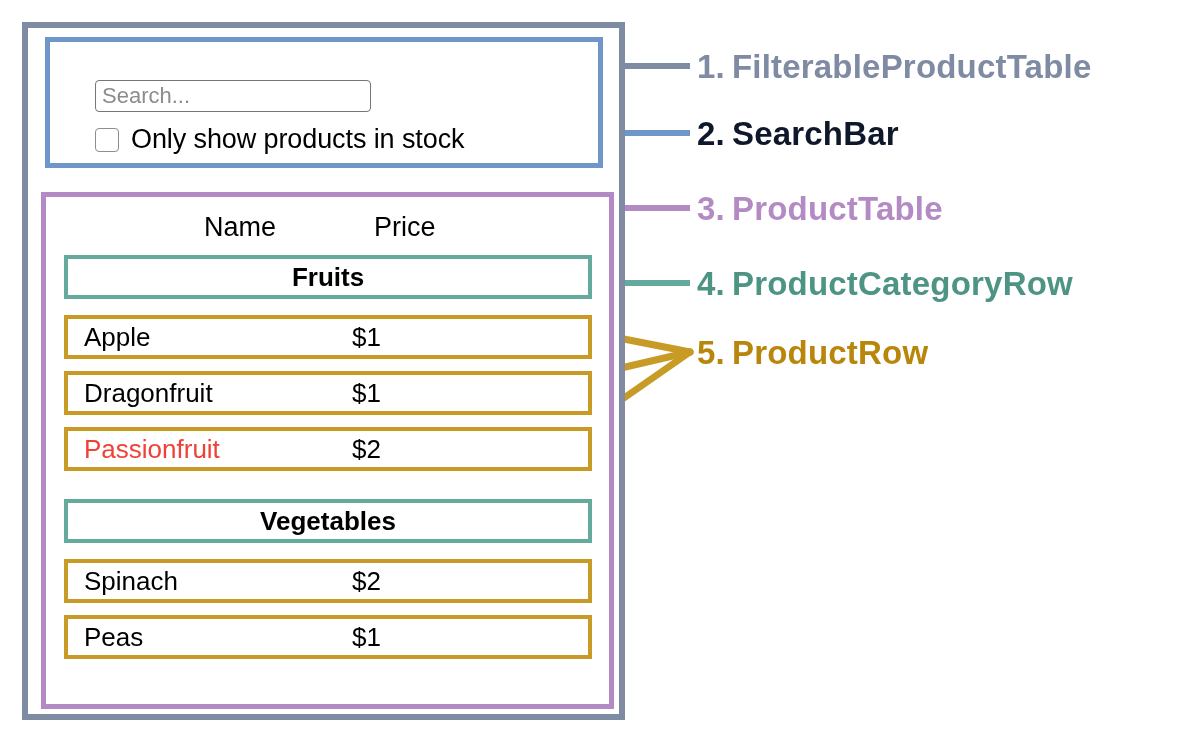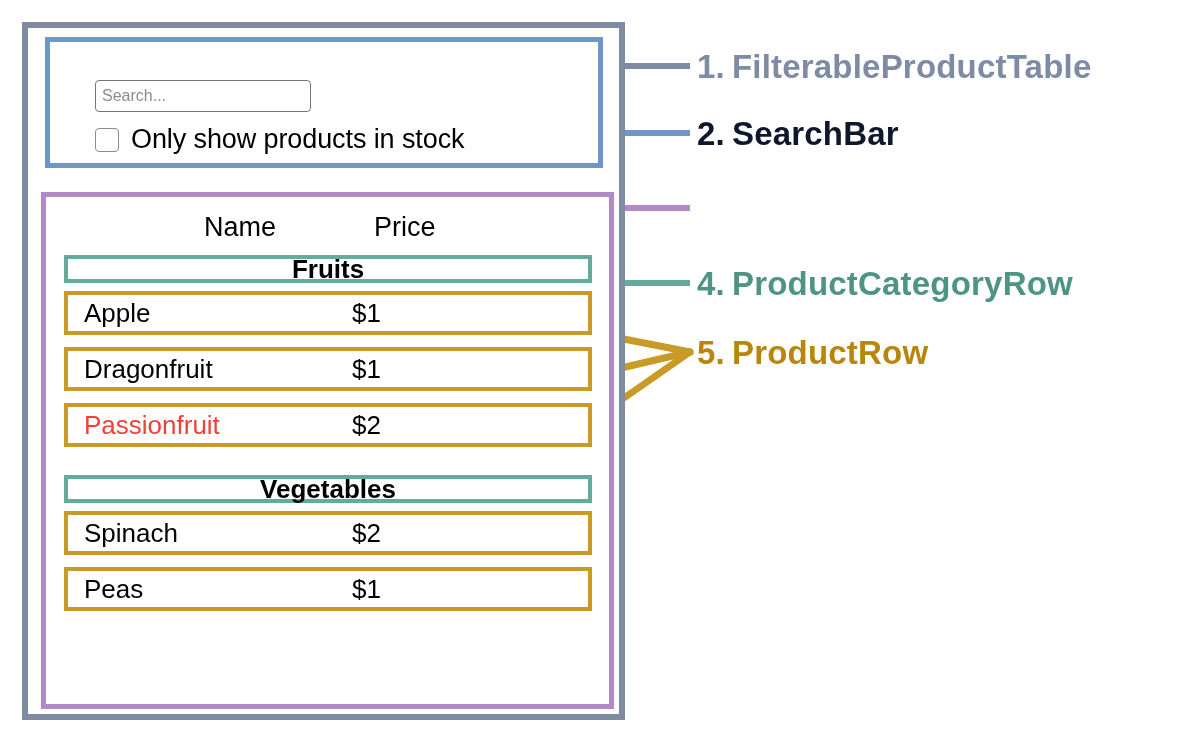--- a/index.html
+++ b/index.html
@@ -53,28 +53,28 @@
     width: 558px;
     height: 131px;
     border: 5px solid #6f96c9;
     box-sizing: border-box;
     background: #ffffff;
   }
   .search-input {
     position: absolute;
     left: 45px;
     top: 38px;
-    width: 216px;
+    width: 276px;
     height: 32px;
     box-sizing: border-box;
     border: 1.5px solid #767676;
     border-radius: 4px;
     background: #ffffff;
     font-family: "Liberation Sans", sans-serif;
-    font-size: 16px;
+    font-size: 22px;
     color: #111111;
     padding: 0 6px;
     line-height: 29px;
     outline: none;
   }
   .search-input::placeholder {
     color: #8c8c8c;
     opacity: 1;
   }
   .checkbox-row {
@@ -142,30 +142,30 @@
   .rows-area {
     position: absolute;
     left: 18px;
     top: 58px;
     width: 528px;
   }
 
   .category-row {
     position: relative;
     box-sizing: border-box;
-    height: 28px;
+    height: 44px;
     border: 4px solid #64ab9e;
     background: #ffffff;
     display: flex;
     align-items: center;
     justify-content: center;
     font-weight: bold;
     font-size: 26px;
     color: #000000;
-    margin-bottom: 8px;
+    margin-bottom: 16px;
   }
   .category-row.second { margin-top: 28px; }
 
   .product-row {
     position: relative;
     box-sizing: border-box;
     height: 44px;
     border: 4px solid #c79b26;
     background: #ffffff;
     display: flex;
@@ -283,20 +283,23 @@
 
   </div>
 
   <div class="legend">
     <div class="legend-item" style="top: 48px; color: rgb(127, 139, 163);">
       <span class="num">1.</span><span>FilterableProductTable</span>
     </div>
     <div class="legend-item" style="top: 115px; color: #0f172a;">
       <span class="num">2.</span><span>SearchBar</span>
     </div>
+    <div class="legend-item" style="top: 190px; color: rgb(180, 138, 196);">
+      <span class="num">3.</span><span>ProductTable</span>
+    </div>
     <div class="legend-item" style="top: 265px; color: rgb(78, 148, 133);">
       <span class="num">4.</span><span>ProductCategoryRow</span>
     </div>
     <div class="legend-item" style="top: 334px; color: rgb(184, 134, 11);">
       <span class="num">5.</span><span>ProductRow</span>
     </div>
   </div>
 
 </div>
 

